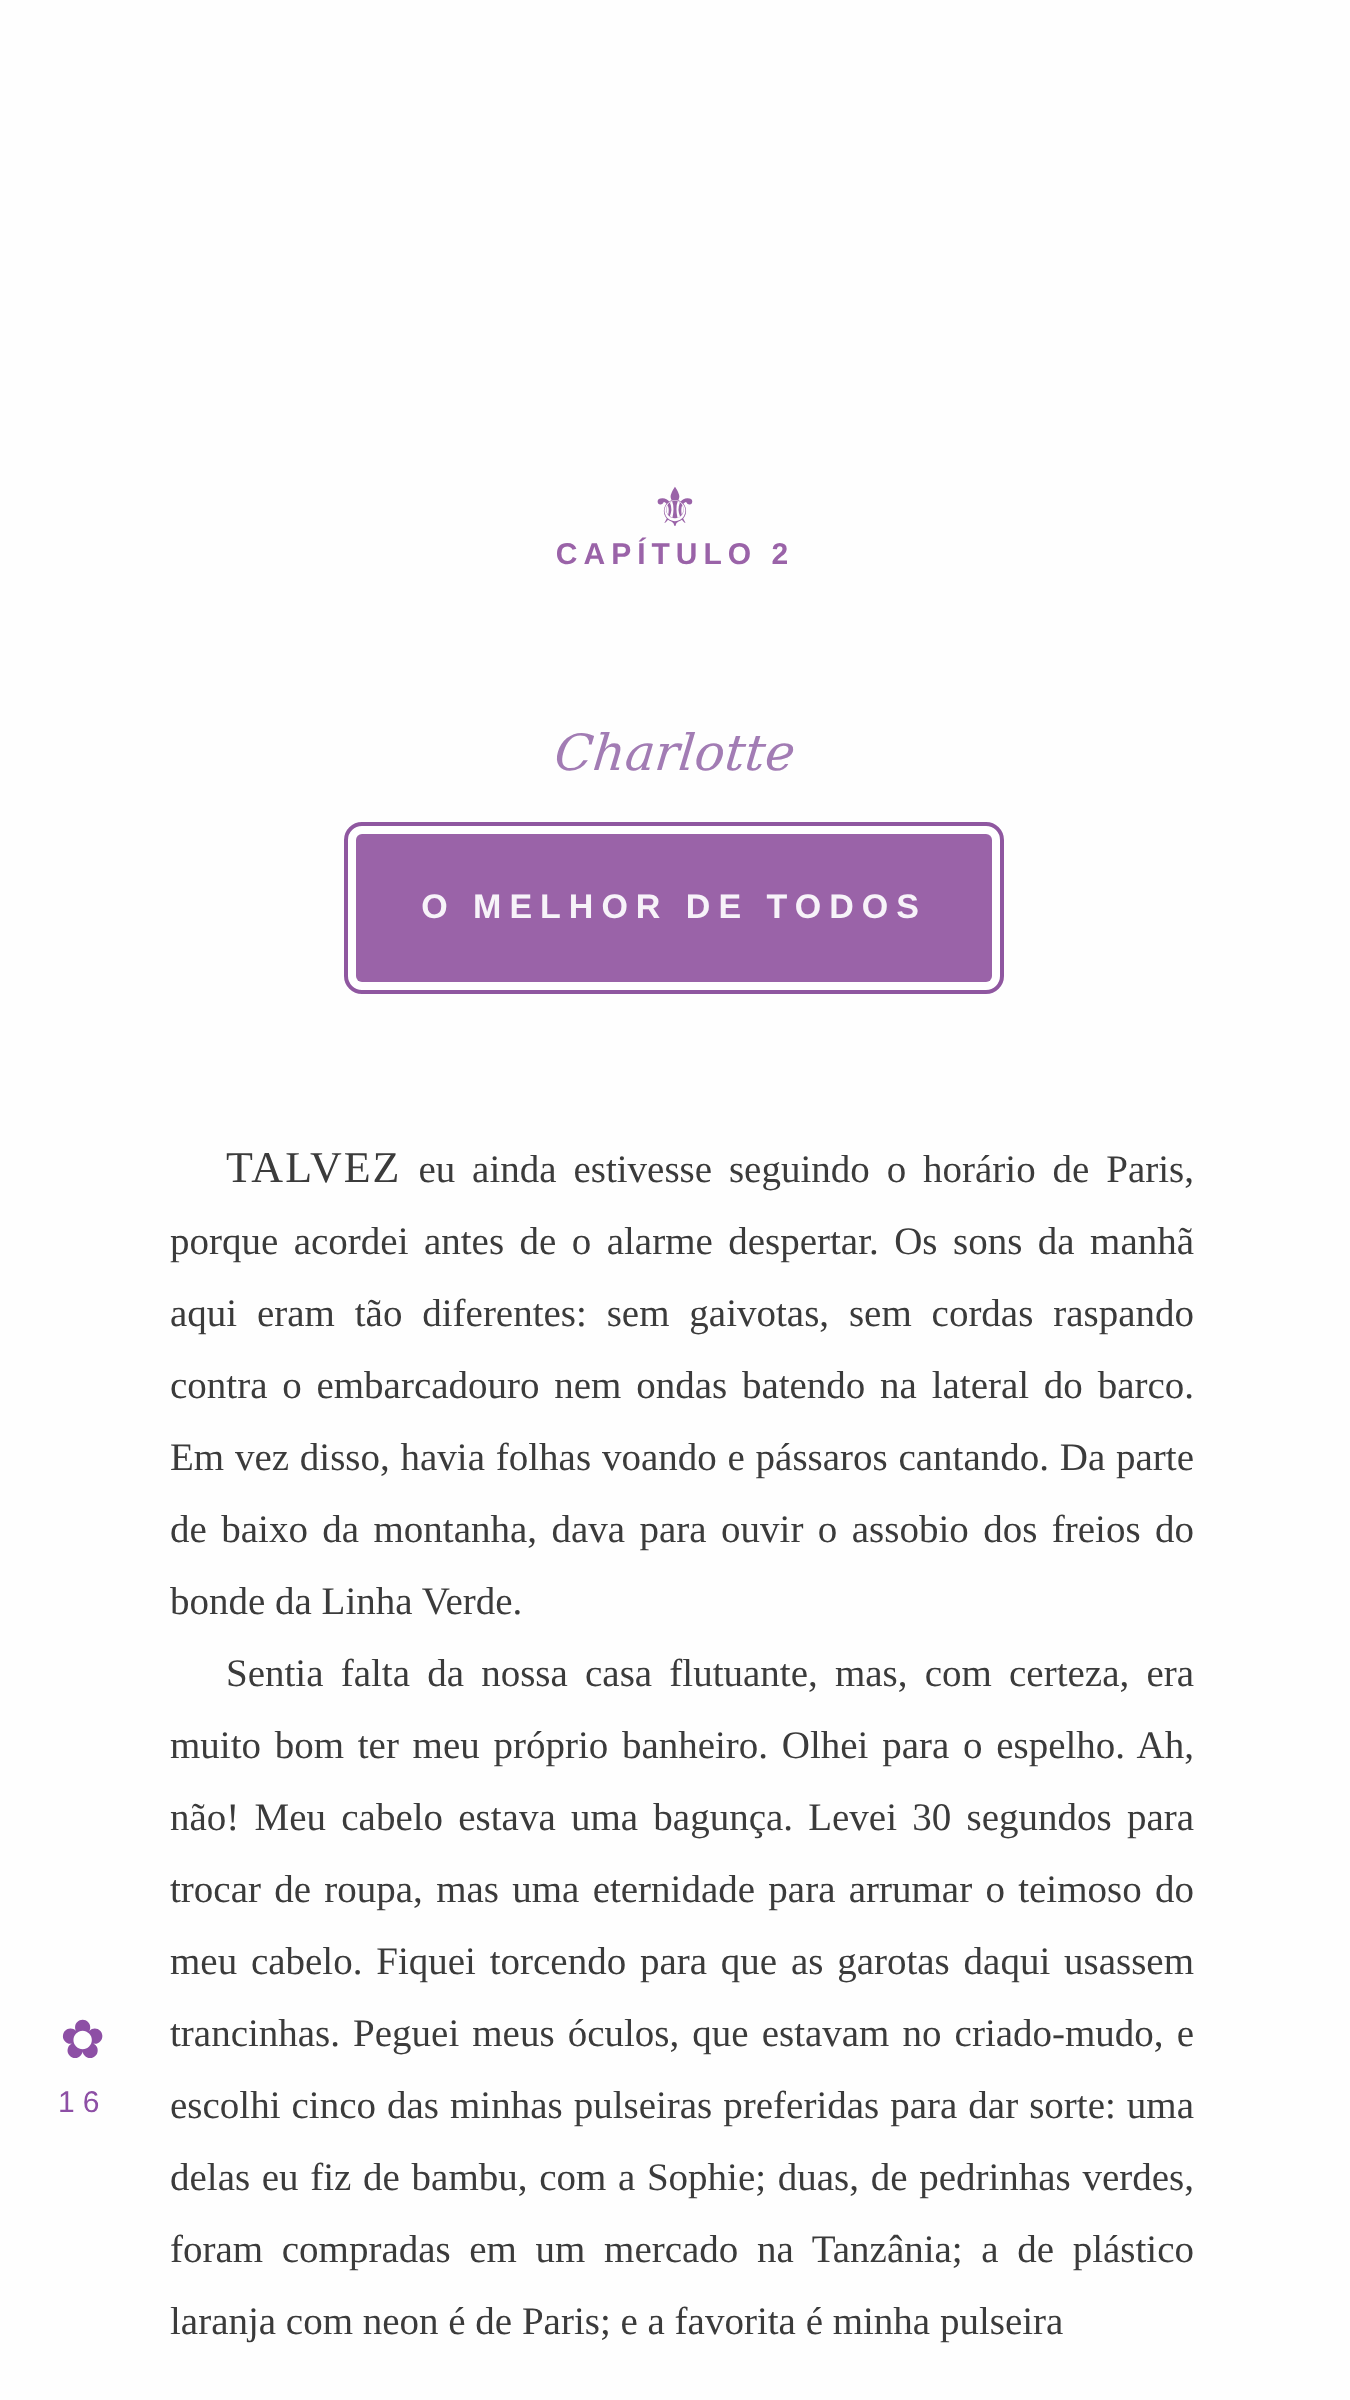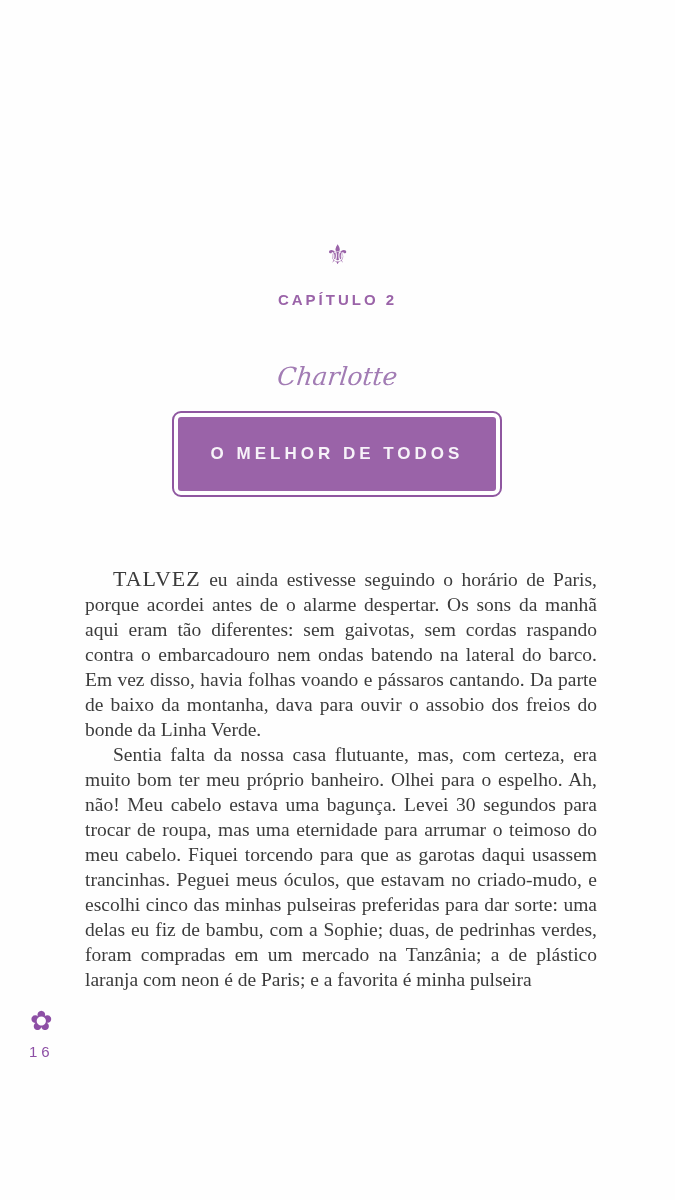--- a/index.html
+++ b/index.html
@@ -19,21 +19,21 @@
     left: 0;
     width: 100%;
     text-align: center;
     font-family: "DejaVu Sans", sans-serif;
     font-size: 27px;
     line-height: 30px;
     color: var(--accent-purple, #9a63a8);
   }
   .chapter-label {
     position: absolute;
-    top: 291px;
+    top: 269px;
     left: 0;
     width: 100%;
     text-align: center;
     font-family: "Liberation Sans", sans-serif;
     font-weight: bold;
     font-size: 15px;
     letter-spacing: 3px;
     color: var(--accent-purple, #9a63a8);
   }
   .narrator {
@@ -75,21 +75,21 @@
     letter-spacing: 4px;
     color: var(--box-title-text, #f7f3f9);
   }
   .body-text {
     position: absolute;
     left: 85px;
     top: 566px;
     width: 512px;
     font-family: "Liberation Serif", serif;
     font-size: 19.5px;
-    line-height: 25px;
+    line-height: 36px;
     text-align: justify;
     color: var(--body-text, #3b3b3b);
   }
   .para { text-indent: 28px; }
   .lead-word {
     font-size: 22px;
     letter-spacing: 1px;
   }
   .footer-flower {
     position: absolute;

